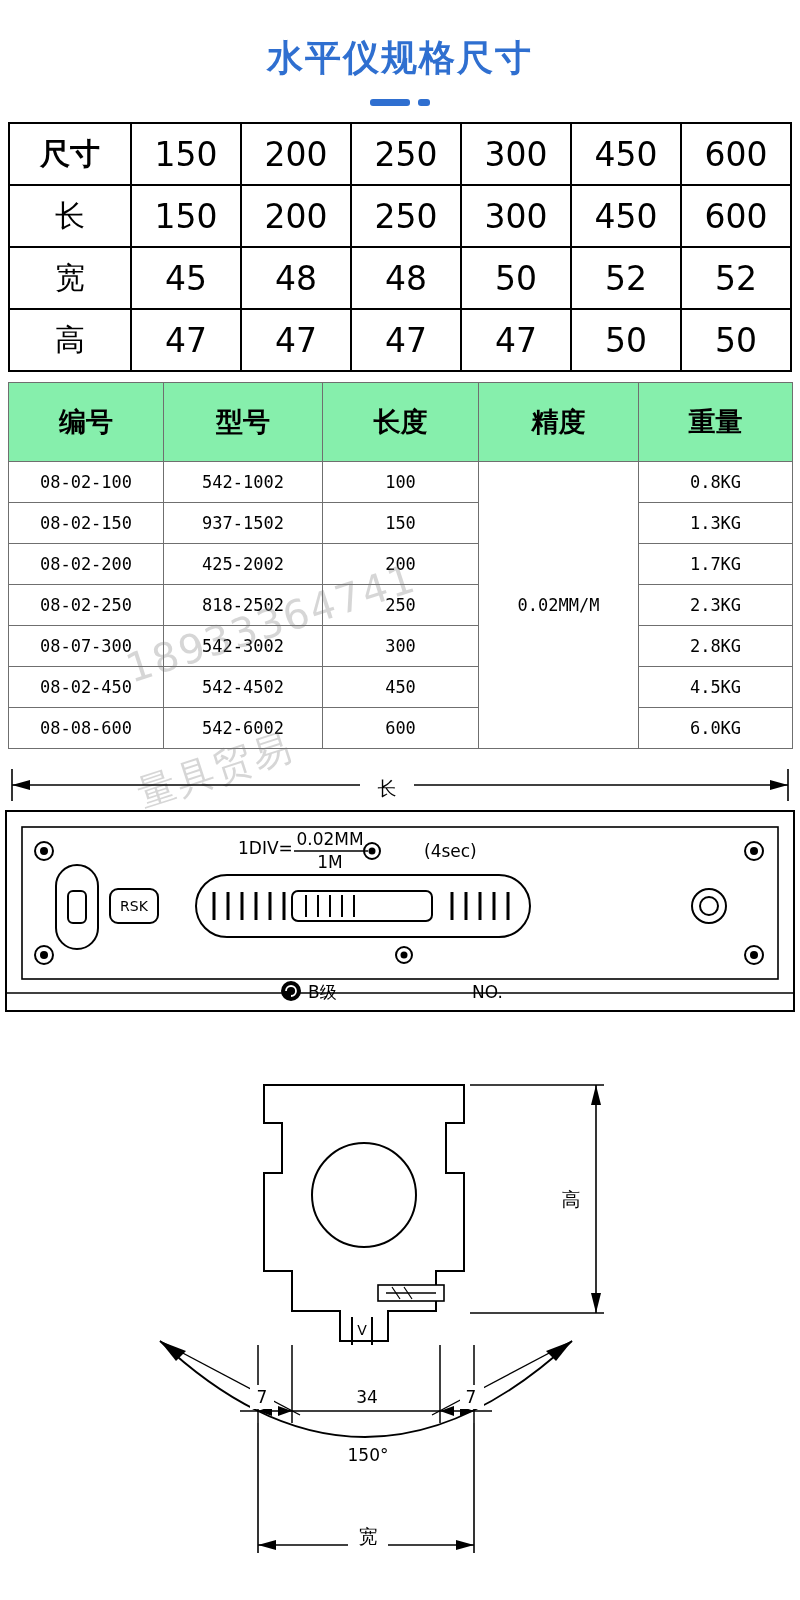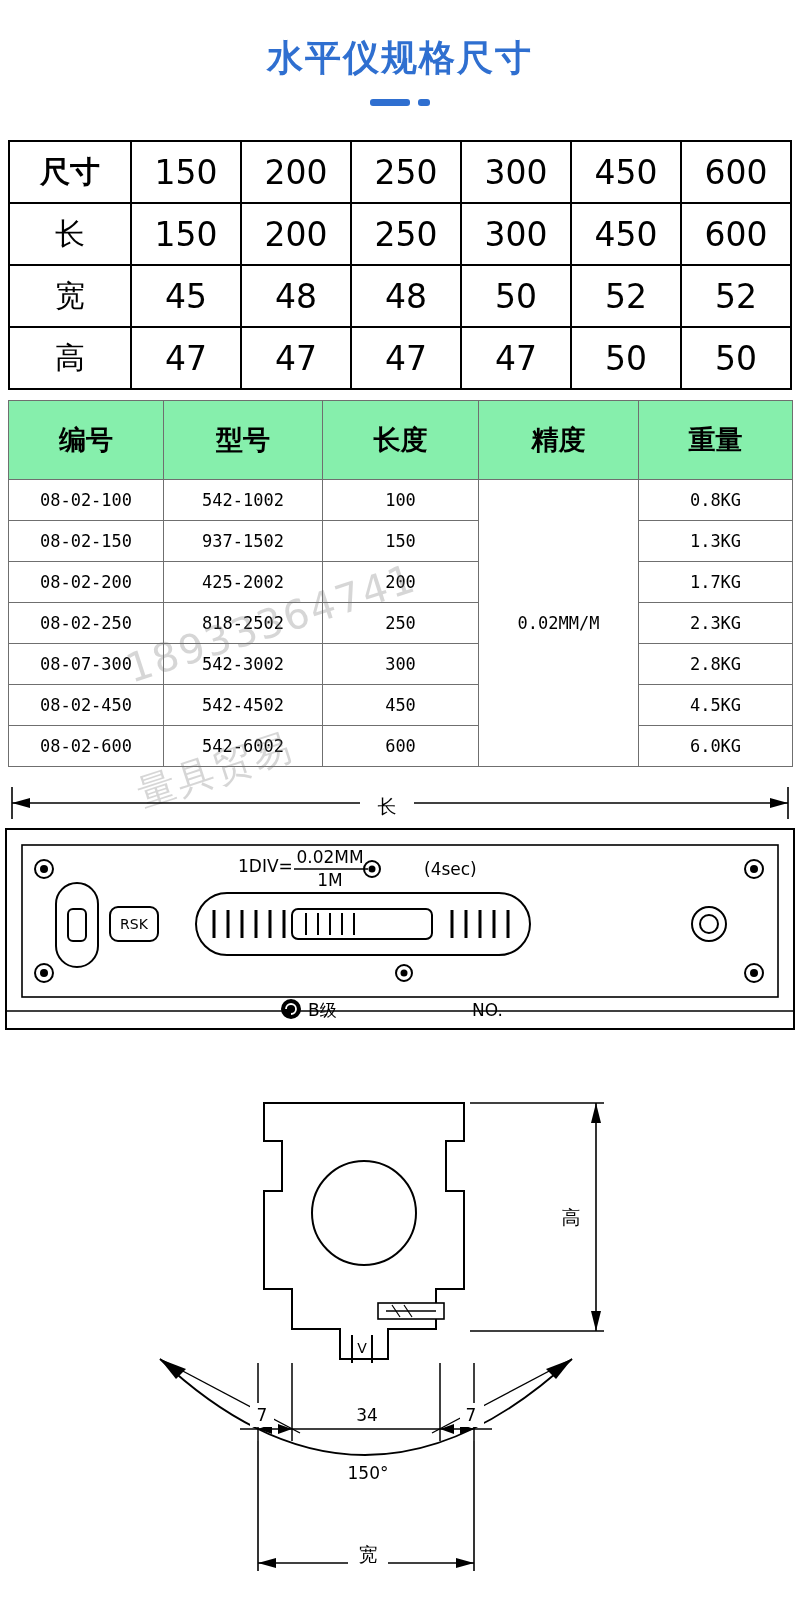--- a/index.html
+++ b/index.html
@@ -52,21 +52,21 @@
     right: 0;
     top: 0;
     width: 12px;
     height: 7px;
     background: #2f6fd0;
     border-radius: 3px;
   }
 
   
   .size-table-wrap {
-    margin-top: 26px;
+    margin-top: 8px;
     padding: 8px 8px;
     border-radius: 30px;
   }
   table.size-table {
     border-collapse: collapse;
     width: 784px;
     table-layout: fixed;
   }
   table.size-table td {
     border: 2px solid #000;
@@ -261,21 +261,21 @@
         <td>300</td>
         <td>2.8KG</td>
       </tr>
       <tr>
         <td>08-02-450</td>
         <td>542-4502</td>
         <td>450</td>
         <td>4.5KG</td>
       </tr>
       <tr>
-        <td>08-02-600</td>
+        <td>08-08-600</td>
         <td>542-6002</td>
         <td>600</td>
         <td>6.0KG</td>
       </tr>
     </tbody>
       </table>
   </div>
 
   <div class="watermark wm1">18933364741</div>
   <div class="watermark wm2">量具贸易</div>

